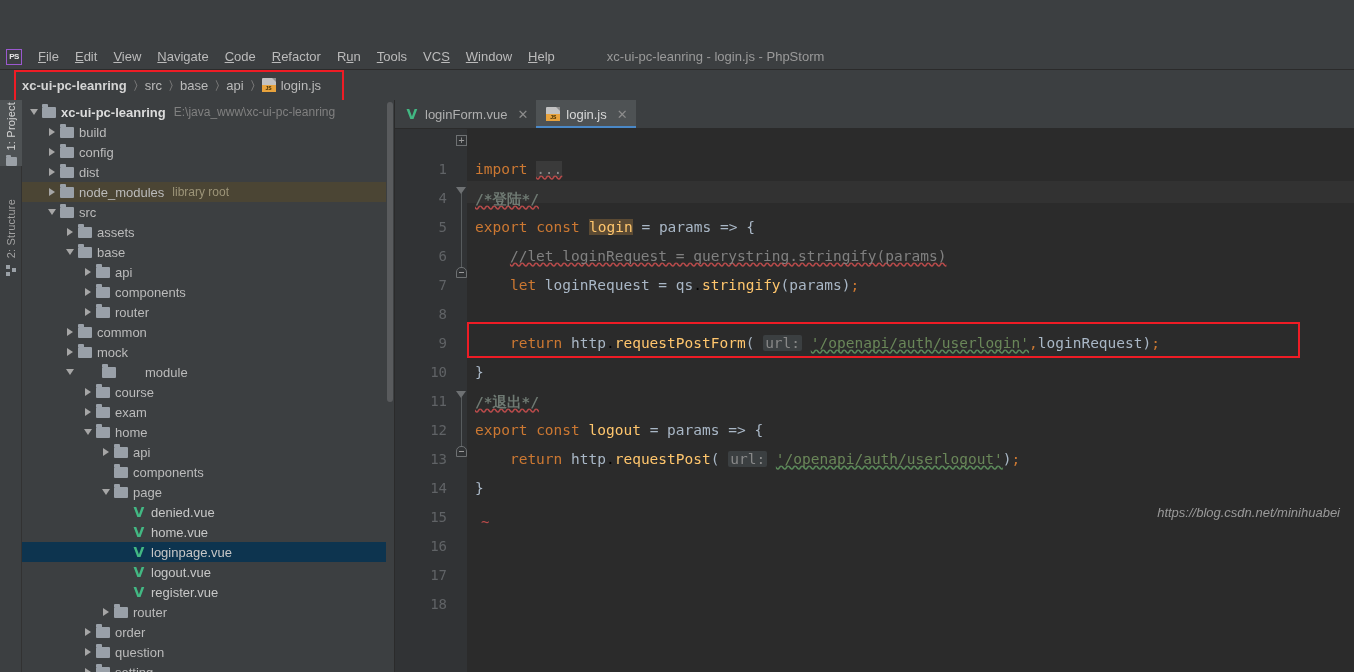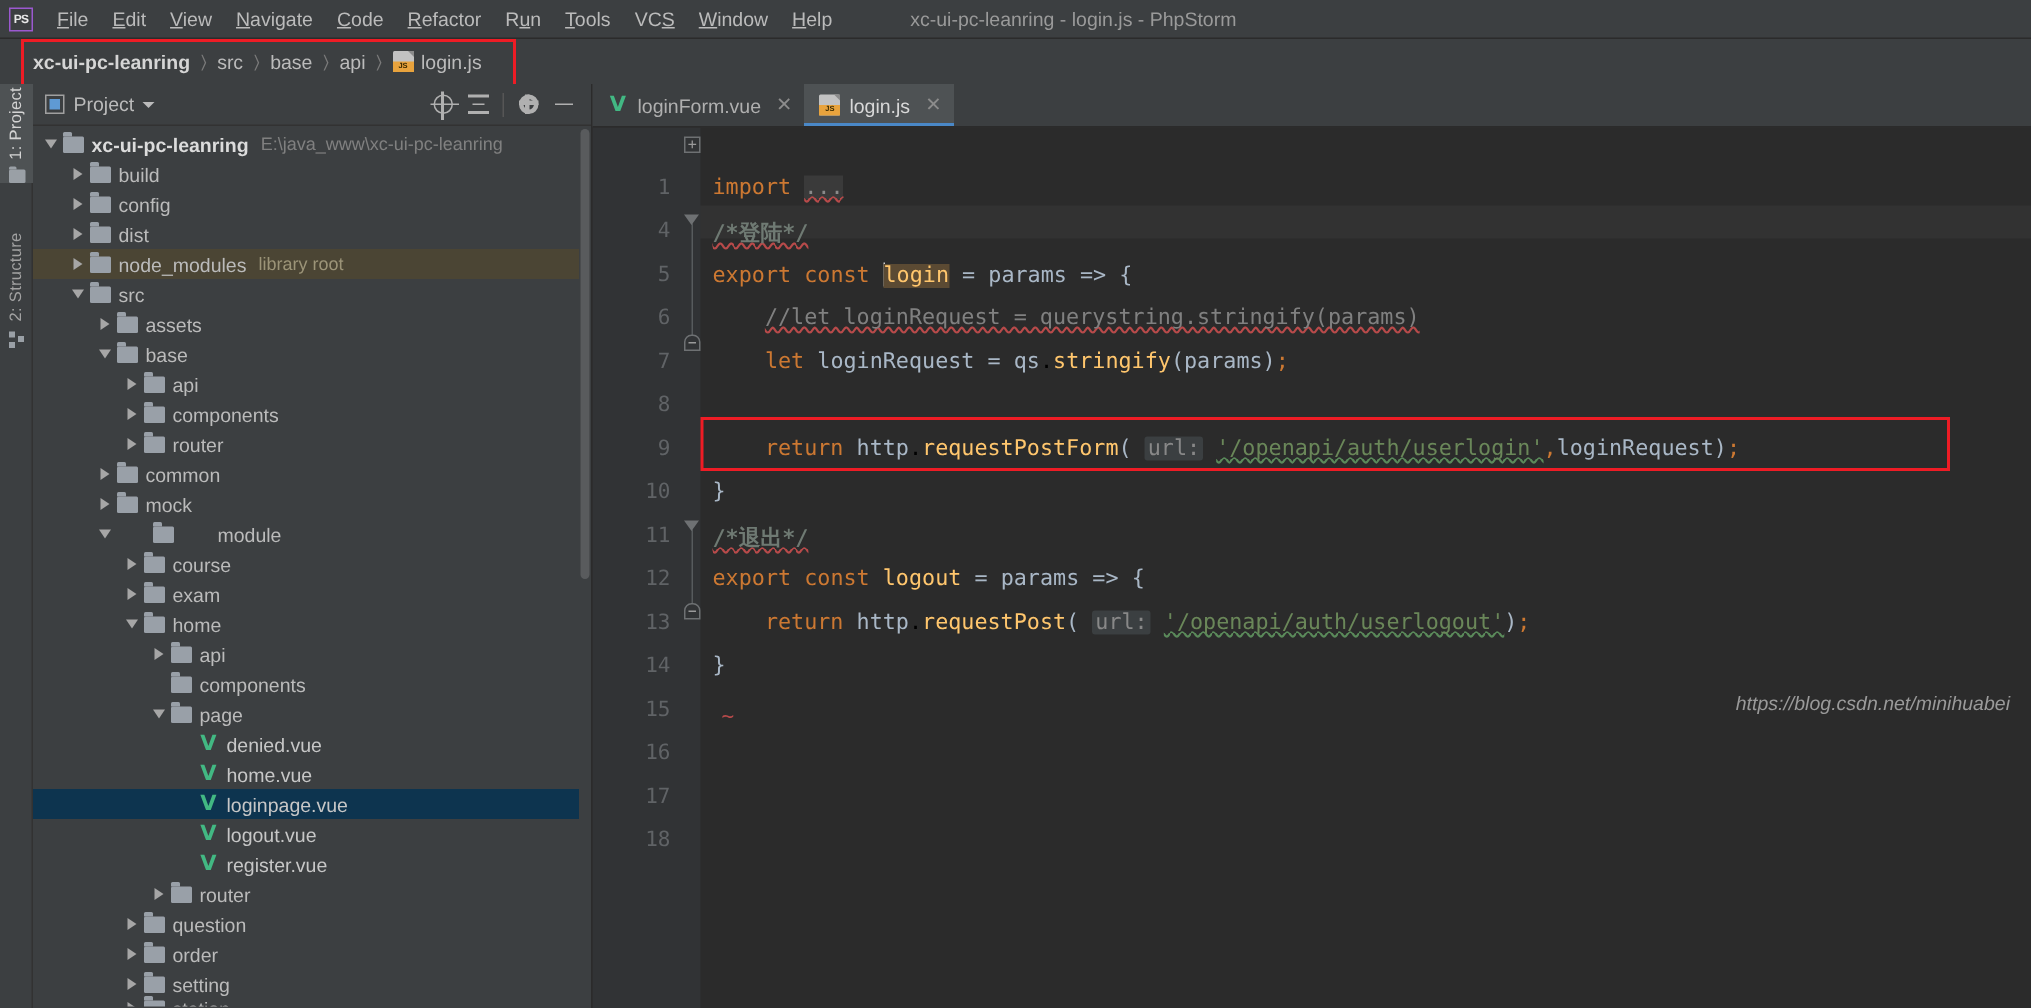--- a/index.html
+++ b/index.html
@@ -8,20 +8,21 @@
     width: 1354px; height: 672px;
     overflow: hidden;
     background: #3c3f41;
     font-family: "Liberation Sans", sans-serif;
     -webkit-font-smoothing: antialiased;
   }
   .ide {
     position: relative;
     width: 1354px; height: 484px;
     background: #3c3f41;
+    margin-top: 44px;
   }
 
   
   .menubar {
     position: absolute; left: 0; top: 0; width: 1354px; height: 26px;
     background: #3c3f41;
     display: flex; align-items: center;
     border-bottom: 1px solid #2b2b2b;
   }
   .app-logo {
@@ -405,44 +406,20 @@
       <span class="vlabel">2: Structure</span>
       <span class="vicon-struct">
           <span></span>
           <span></span>
           <span></span>
         </span>
     </div>
   </div>
 
   <div class="projpanel">
-    <div class="proj-header">
-      <span class="proj-title-ico"></span>
-      <span class="proj-title">Project</span>
-      <span class="caret-dn"></span>
-      <div class="proj-tools">
-        <span class="tbtn">
-          <span class="ico-target"></span>
-        </span>
-        <span class="tbtn">
-          <span class="ico-collapse">
-              <i></i>
-              <i></i>
-              <i></i>
-            </span>
-        </span>
-        <span class="tsep"></span>
-        <span class="tbtn">
-          <span class="ico-gear"></span>
-        </span>
-        <span class="tbtn">
-          <span class="ico-minus"></span>
-        </span>
-      </div>
-    </div>
     <div class="tree" id="tree-root">
       <div class="row" style="padding-left: 4px;">
           <span class="arrow open"></span>
           <span class="folder"></span>
           <span class="rowlabel bold">xc-ui-pc-leanring</span>
           <span class="rowhint">E:\java_www\xc-ui-pc-leanring</span>
         </div>
         <div class="row" style="padding-left: 22px;">
           <span class="arrow closed"></span>
           <span class="folder"></span>
@@ -565,26 +542,26 @@
           <span class="rowlabel vue">register.vue</span>
         </div>
         <div class="row" style="padding-left: 76px;">
           <span class="arrow closed"></span>
           <span class="folder"></span>
           <span class="rowlabel">router</span>
         </div>
         <div class="row" style="padding-left: 58px;">
           <span class="arrow closed"></span>
           <span class="folder"></span>
+          <span class="rowlabel">order</span>
+        </div>
+        <div class="row" style="padding-left: 58px;">
+          <span class="arrow closed"></span>
+          <span class="folder"></span>
           <span class="rowlabel">question</span>
-        </div>
-        <div class="row" style="padding-left: 58px;">
-          <span class="arrow closed"></span>
-          <span class="folder"></span>
-          <span class="rowlabel">order</span>
         </div>
         <div class="row" style="padding-left: 58px;">
           <span class="arrow closed"></span>
           <span class="folder"></span>
           <span class="rowlabel">setting</span>
         </div>
         <div class="row" style="padding-left: 58px; height: 12px;">
           <span class="arrow closed"></span>
           <span class="folder"></span>
           <span class="rowlabel">station</span>

